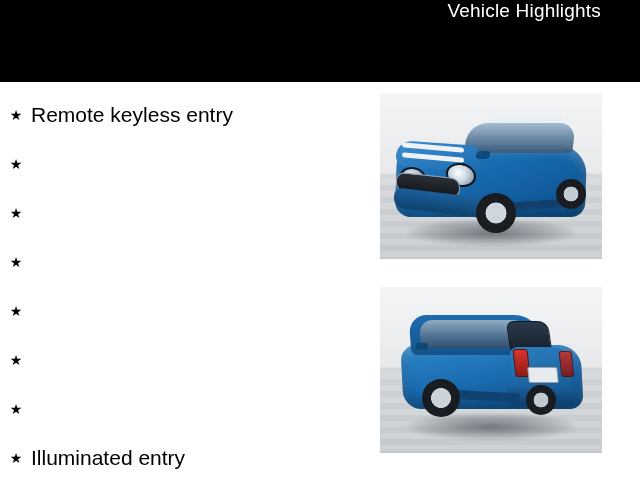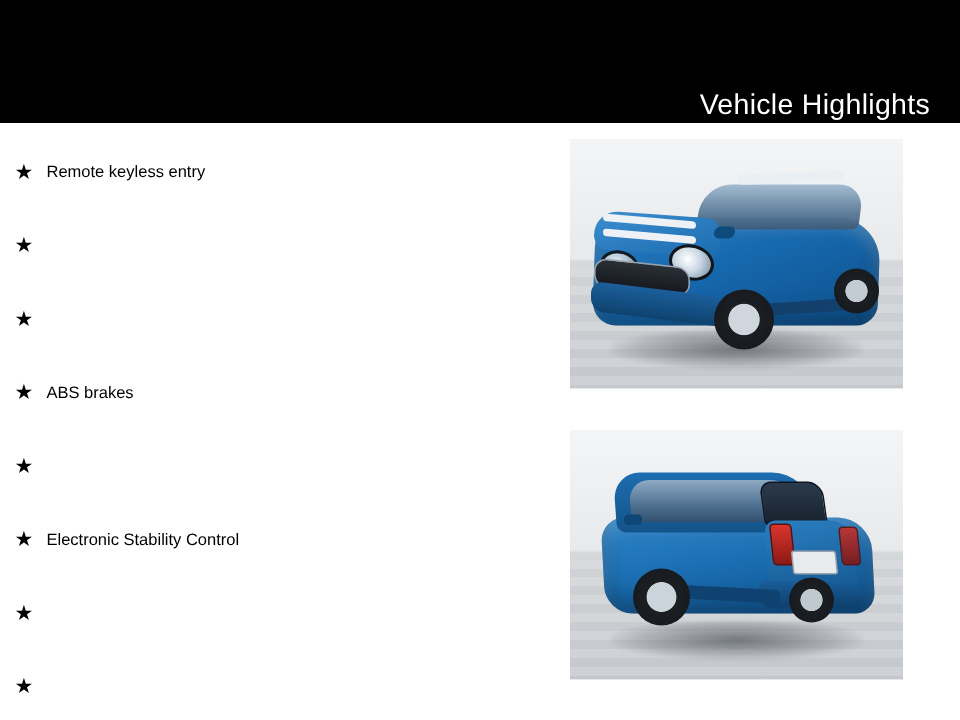--- a/index.html
+++ b/index.html
@@ -21,24 +21,24 @@
   }
   
   .header {
     position: absolute;
     left: 0;
     top: 0;
     width: 640px;
     height: 82px;
     background: #000000;
     display: flex;
-    align-items: flex-end;
+    align-items: flex-start;
     justify-content: flex-end;
     box-sizing: border-box;
-    padding-right: 20px;
+    padding-right: 39px;
   }
   .header-title {
     color: #ffffff;
     font-size: 19px;
     font-weight: normal;
     letter-spacing: 0.2px;
     font-family: "Liberation Sans", sans-serif;
   }
   
   .content {
@@ -66,21 +66,21 @@
   .bullet-star {
     width: 16px;
     min-width: 16px;
     color: #000000;
     font-size: 14px;
     line-height: 1;
     text-align: center;
     font-family: "DejaVu Sans", sans-serif;
   }
   .feature-label {
-    font-size: 11px;
+    font-size: 21px;
     color: #000000;
     padding-left: 7px;
     white-space: nowrap;
     font-family: "Liberation Sans", sans-serif;
   }
   
   .photos {
     position: absolute;
     right: 0;
     top: 0;
@@ -380,38 +380,37 @@
       <div class="feature-item">
         <span class="bullet-star">★</span>
       </div>
 
       <div class="feature-item">
         <span class="bullet-star">★</span>
       </div>
 
       <div class="feature-item">
         <span class="bullet-star">★</span>
-        <span class="feature-label">ABS brakes</span>
-      </div>
-
-      <div class="feature-item">
-        <span class="bullet-star">★</span>
-      </div>
-
-      <div class="feature-item">
-        <span class="bullet-star">★</span>
-        <span class="feature-label">Electronic Stability Control</span>
-      </div>
-
-      <div class="feature-item">
-        <span class="bullet-star">★</span>
-      </div>
-
-      <div class="feature-item">
-        <span class="bullet-star">★</span>
+      </div>
+
+      <div class="feature-item">
+        <span class="bullet-star">★</span>
+      </div>
+
+      <div class="feature-item">
+        <span class="bullet-star">★</span>
+      </div>
+
+      <div class="feature-item">
+        <span class="bullet-star">★</span>
+      </div>
+
+      <div class="feature-item">
+        <span class="bullet-star">★</span>
+        <span class="feature-label">Illuminated entry</span>
       </div>
 
     </div>
 
     <div class="photos">
 
       <div class="photo photo-top">
         <div class="bg-studio"></div>
         <div class="shadow-blob"></div>
         <div class="c1-body"></div>

